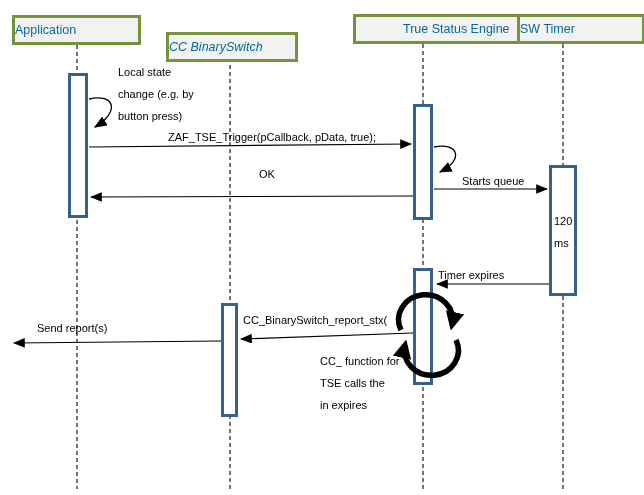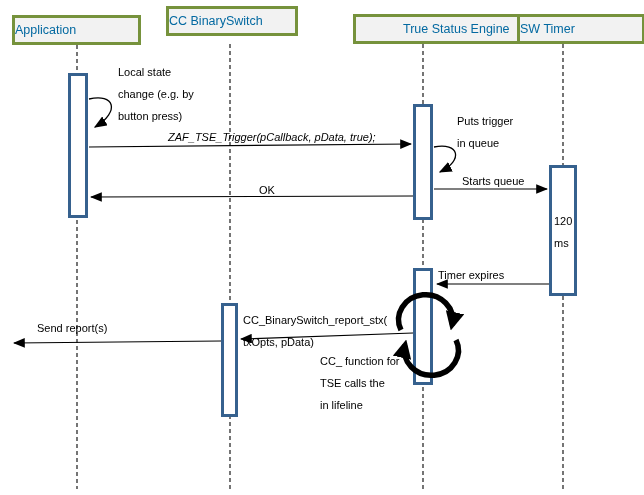--- a/index.html
+++ b/index.html
@@ -80,60 +80,55 @@
     <line x1="221" y1="341" x2="14" y2="343" stroke="#000" stroke-width="1.2" marker-end="url(#ah)"></line>
 
     <path d="M 89 99 C 114 93, 121 111, 95 127" fill="none" stroke="#000" stroke-width="1.3" marker-end="url(#ah)"></path>
     <path d="M 434 147 C 459 142, 464 160, 440 172" fill="none" stroke="#000" stroke-width="1.3" marker-end="url(#ah)"></path>
 
     <path d="M 401 330 A 27 25 0 1 1 452 325" fill="none" stroke="#000" stroke-width="5.5" marker-end="url(#ahBig)"></path>
     <path d="M 456 340 A 27 25 0 1 1 405 345" fill="none" stroke="#000" stroke-width="5.5" marker-end="url(#ahBig)"></path>
   </svg>
 
   <div class="layer labels">
-    <div class="lbl" style="left:168px; top:126px;font-style:italic;">ZAF_TSE_Trigger(pCallback, pData, true);</div>
-    <div class="lbl" style="left:259px; top:179px;">OK</div>
+    <div class="lbl" style="left:168px; top:126px;">ZAF_TSE_Trigger(pCallback, pData, true);</div>
+    <div class="lbl" style="left:259px; top:163px;">OK</div>
     <div class="lbl" style="left:462px; top:170px;">Starts queue</div>
     <div class="lbl" style="left:438px; top:264px;">Timer expires</div>
 
     <div class="lbl" style="left:243px; top:309px;">
       <span>CC_BinarySwitch_report_stx(</span>
-      <span>txOpts, pData)</span>
     </div>
 
     <div class="lbl" style="left:37px; top:317px;">Send report(s)</div>
 
     <div class="lbl" style="left:118px; top:61px;">
       <span>Local state</span>
       <span>change (e.g. by</span>
       <span>button press)</span>
     </div>
 
-    <div class="lbl" style="left:457px; top:110px;">
-      <span>Puts trigger</span>
-      <span>in queue</span>
-    </div>
 
     <div class="lbl" style="left:554px; top:210px;">
       <span>120</span>
       <span>ms</span>
     </div>
 
     <div class="lbl" style="left:320px; top:350px;">
       <span>CC_ function for</span>
       <span>TSE calls the</span>
-      <span>in lifeline</span>
+      <span>in expires</span>
     </div>
   </div>
 
   <div class="layer actors" style="height:0;">
     <div class="actor" style="left:12px;  top:15px; width:123px;">
       <span>Application</span>
     </div>
-    <div class="actor" style="left:166px; top:6px; width:126px;">
+    <div class="actor" style="left:166px; top:32px; width:126px;font-style:italic;">
       <span>CC BinarySwitch</span>
     </div>
     <div class="actor" style="left:353px; top:14px; width:129px;padding-left:47px;">
       <span>True Status Engine</span>
     </div>
     <div class="actor" style="left:517px; top:14px; width:122px;">
       <span>SW Timer</span>
     </div>
   </div>
 

